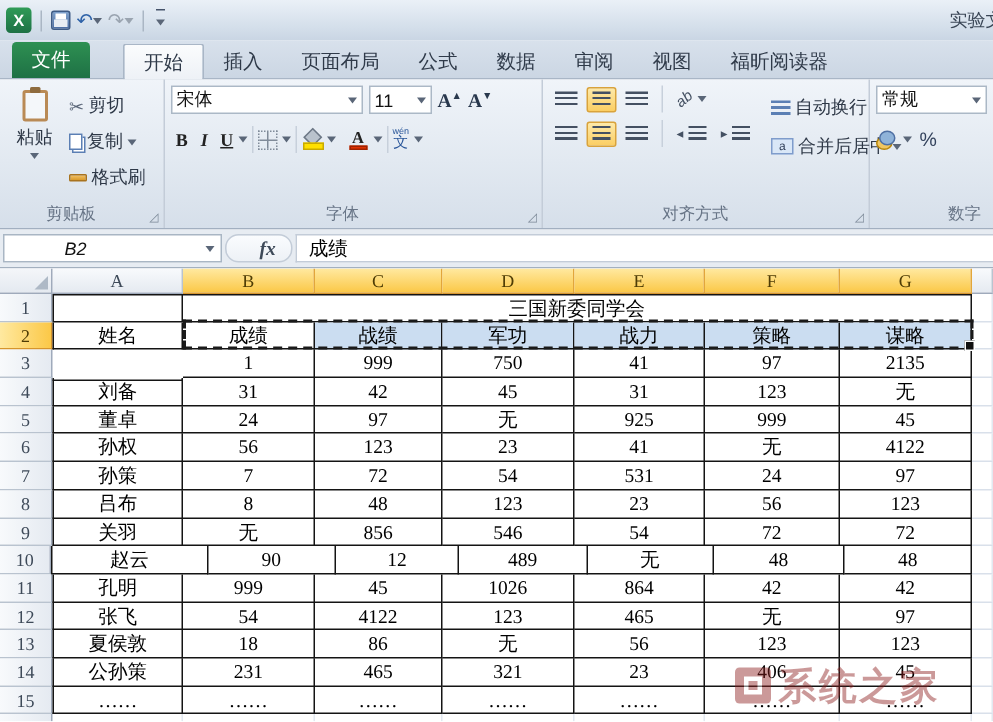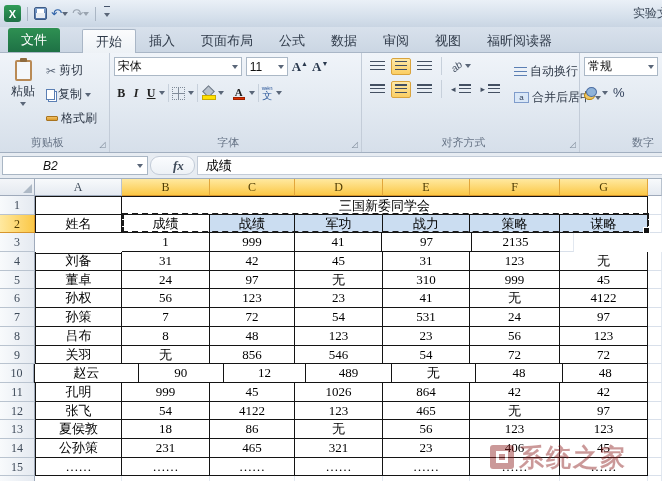--- a/index.html
+++ b/index.html
@@ -344,20 +344,21 @@
           <div class="c tb bsel" style="width: 87px;">战力</div>
           <div class="c tb bsel" style="width: 90px;">策略</div>
           <div class="c tb bsel" style="width: 88px;">谋略</div>
           <div class="c gl" style="width: 14px;"></div>
         </div>
         <div class="srow">
           <div class="rowh">3</div>
           <div class="c tb first" style="width: 87px; margin-top: 20px;">曹操</div>
           <div class="c tb" style="width: 88px;">1</div>
           <div class="c tb" style="width: 85px;">999</div>
+          <div class="c tb" style="width: 88px;">750</div>
           <div class="c tb" style="width: 87px;">41</div>
           <div class="c tb" style="width: 90px;">97</div>
           <div class="c tb" style="width: 88px;">2135</div>
           <div class="c gl" style="width: 14px;"></div>
         </div>
         <div class="srow">
           <div class="rowh">4</div>
           <div class="c tb first" style="width: 87px;">刘备</div>
           <div class="c tb" style="width: 88px;">31</div>
           <div class="c tb" style="width: 85px;">42</div>
@@ -366,21 +367,21 @@
           <div class="c tb" style="width: 90px;">123</div>
           <div class="c tb" style="width: 88px;">无</div>
           <div class="c gl" style="width: 14px;"></div>
         </div>
         <div class="srow">
           <div class="rowh">5</div>
           <div class="c tb first" style="width: 87px;">董卓</div>
           <div class="c tb" style="width: 88px;">24</div>
           <div class="c tb" style="width: 85px;">97</div>
           <div class="c tb" style="width: 88px;">无</div>
-          <div class="c tb" style="width: 87px;">310</div>
+          <div class="c tb" style="width: 87px;">925</div>
           <div class="c tb" style="width: 90px;">999</div>
           <div class="c tb" style="width: 88px;">45</div>
           <div class="c gl" style="width: 14px;"></div>
         </div>
         <div class="srow">
           <div class="rowh">6</div>
           <div class="c tb first" style="width: 87px;">孙权</div>
           <div class="c tb" style="width: 88px;">56</div>
           <div class="c tb" style="width: 85px;">123</div>
           <div class="c tb" style="width: 88px;">23</div>

